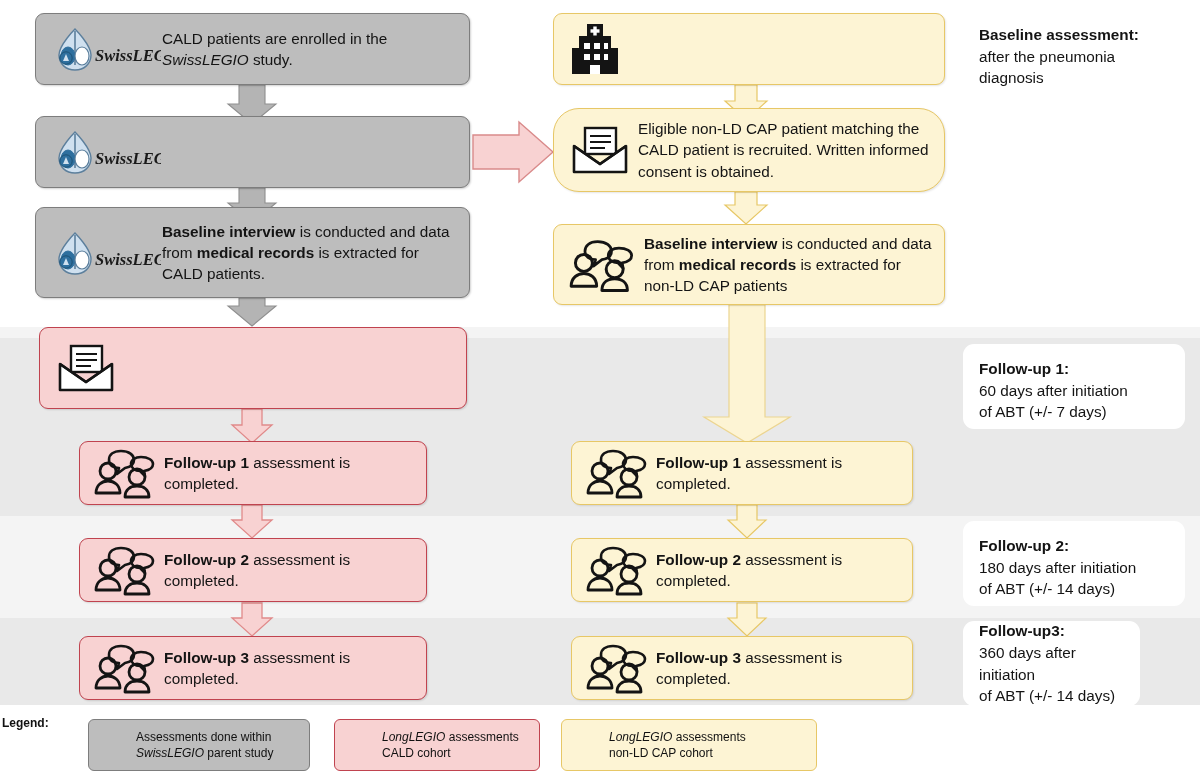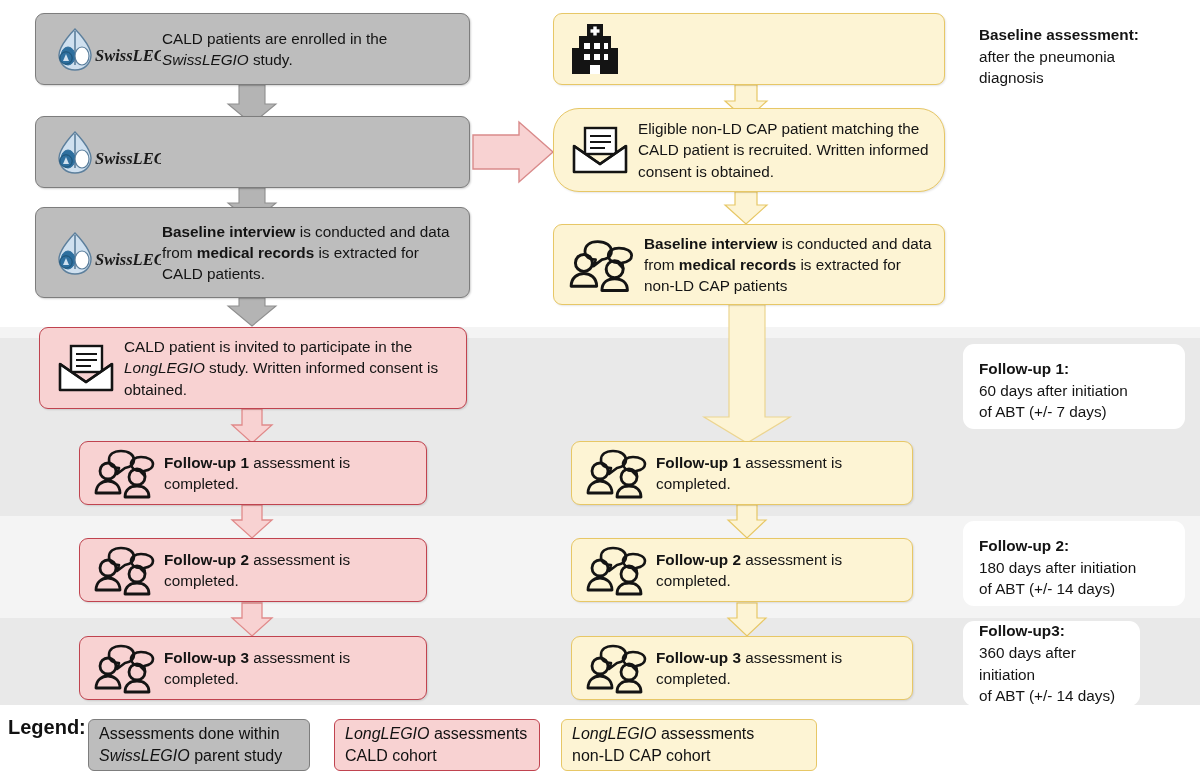--- a/index.html
+++ b/index.html
@@ -77,35 +77,35 @@
     padding: 14px 14px 14px 16px;
   }
   .node.plain .txt { font-size: 15.3px; line-height: 1.42; }
 
   .b { font-weight: bold; }
   .i { font-style: italic; }
 
   
   #legend-label {
     position: absolute;
-    left: 8px;
+    left: 2px;
     top: 716px;
-    font-size: 20px;
+    font-size: 12px;
     font-weight: bold;
     color: #111;
   }
   .legend-box {
     position: absolute;
     box-sizing: border-box;
     border-radius: 6px;
     display: flex;
     align-items: center;
     padding: 6px 10px;
   }
-  .legend-box .txt { font-size: 16px; line-height: 1.35; }
+  .legend-box .txt { font-size: 12px; line-height: 1.35; margin-left: 37px; }
 
   
   .arrow { position: absolute; }
 
   
   svg { display: block; }
 </style>
 </head>
 <body>
 
@@ -218,23 +218,20 @@
   <div class="node pink" style="left:39px; top:327px; width:428px; height:82px;">
     <div class="icon-wrap" style="width:76px;">
       <svg width="62" height="52" viewBox="0 0 62 52">
         <rect x="16" y="4" width="31" height="26" fill="#ffffff" stroke="#141414" stroke-width="2.4"></rect>
         <line x1="21" y1="12" x2="42" y2="12" stroke="#141414" stroke-width="2"></line>
         <line x1="21" y1="18" x2="42" y2="18" stroke="#141414" stroke-width="2"></line>
         <line x1="21" y1="24" x2="36" y2="24" stroke="#141414" stroke-width="2"></line>
         <path d="M5 22 L31 40 L57 22 L57 48 L5 48 Z" fill="#ffffff" stroke="#141414" stroke-width="2.6" stroke-linejoin="round"></path>
         <path d="M5 22 L31 40 L57 22" fill="none" stroke="#141414" stroke-width="2.6" stroke-linejoin="round"></path>
       </svg>
-    </div>
-    <div class="txt">
-      <span>CALD patient is invited to participate in the </span><span class="i">LongLEGIO</span><span> study. Written informed consent is obtained.</span>
     </div>
   </div>
 
   <div class="node pink" style="left:79px; top:441px; width:348px; height:64px;">
     <div class="icon-wrap" style="width:76px;">
       <svg width="66" height="52" viewBox="0 0 66 52">
         <circle cx="15" cy="24" r="8" fill="none" stroke="#141414" stroke-width="2.8"></circle>
         <path d="M3 46 C3 38, 9 34, 15 34 C21 34, 27 38, 27 46 Z" fill="none" stroke="#141414" stroke-width="2.8" stroke-linejoin="round"></path>
         <circle cx="44" cy="30" r="8" fill="none" stroke="#141414" stroke-width="2.8"></circle>
         <path d="M32 50 C32 42, 38 39, 44 39 C50 39, 56 42, 56 50 Z" fill="none" stroke="#141414" stroke-width="2.8" stroke-linejoin="round"></path>

